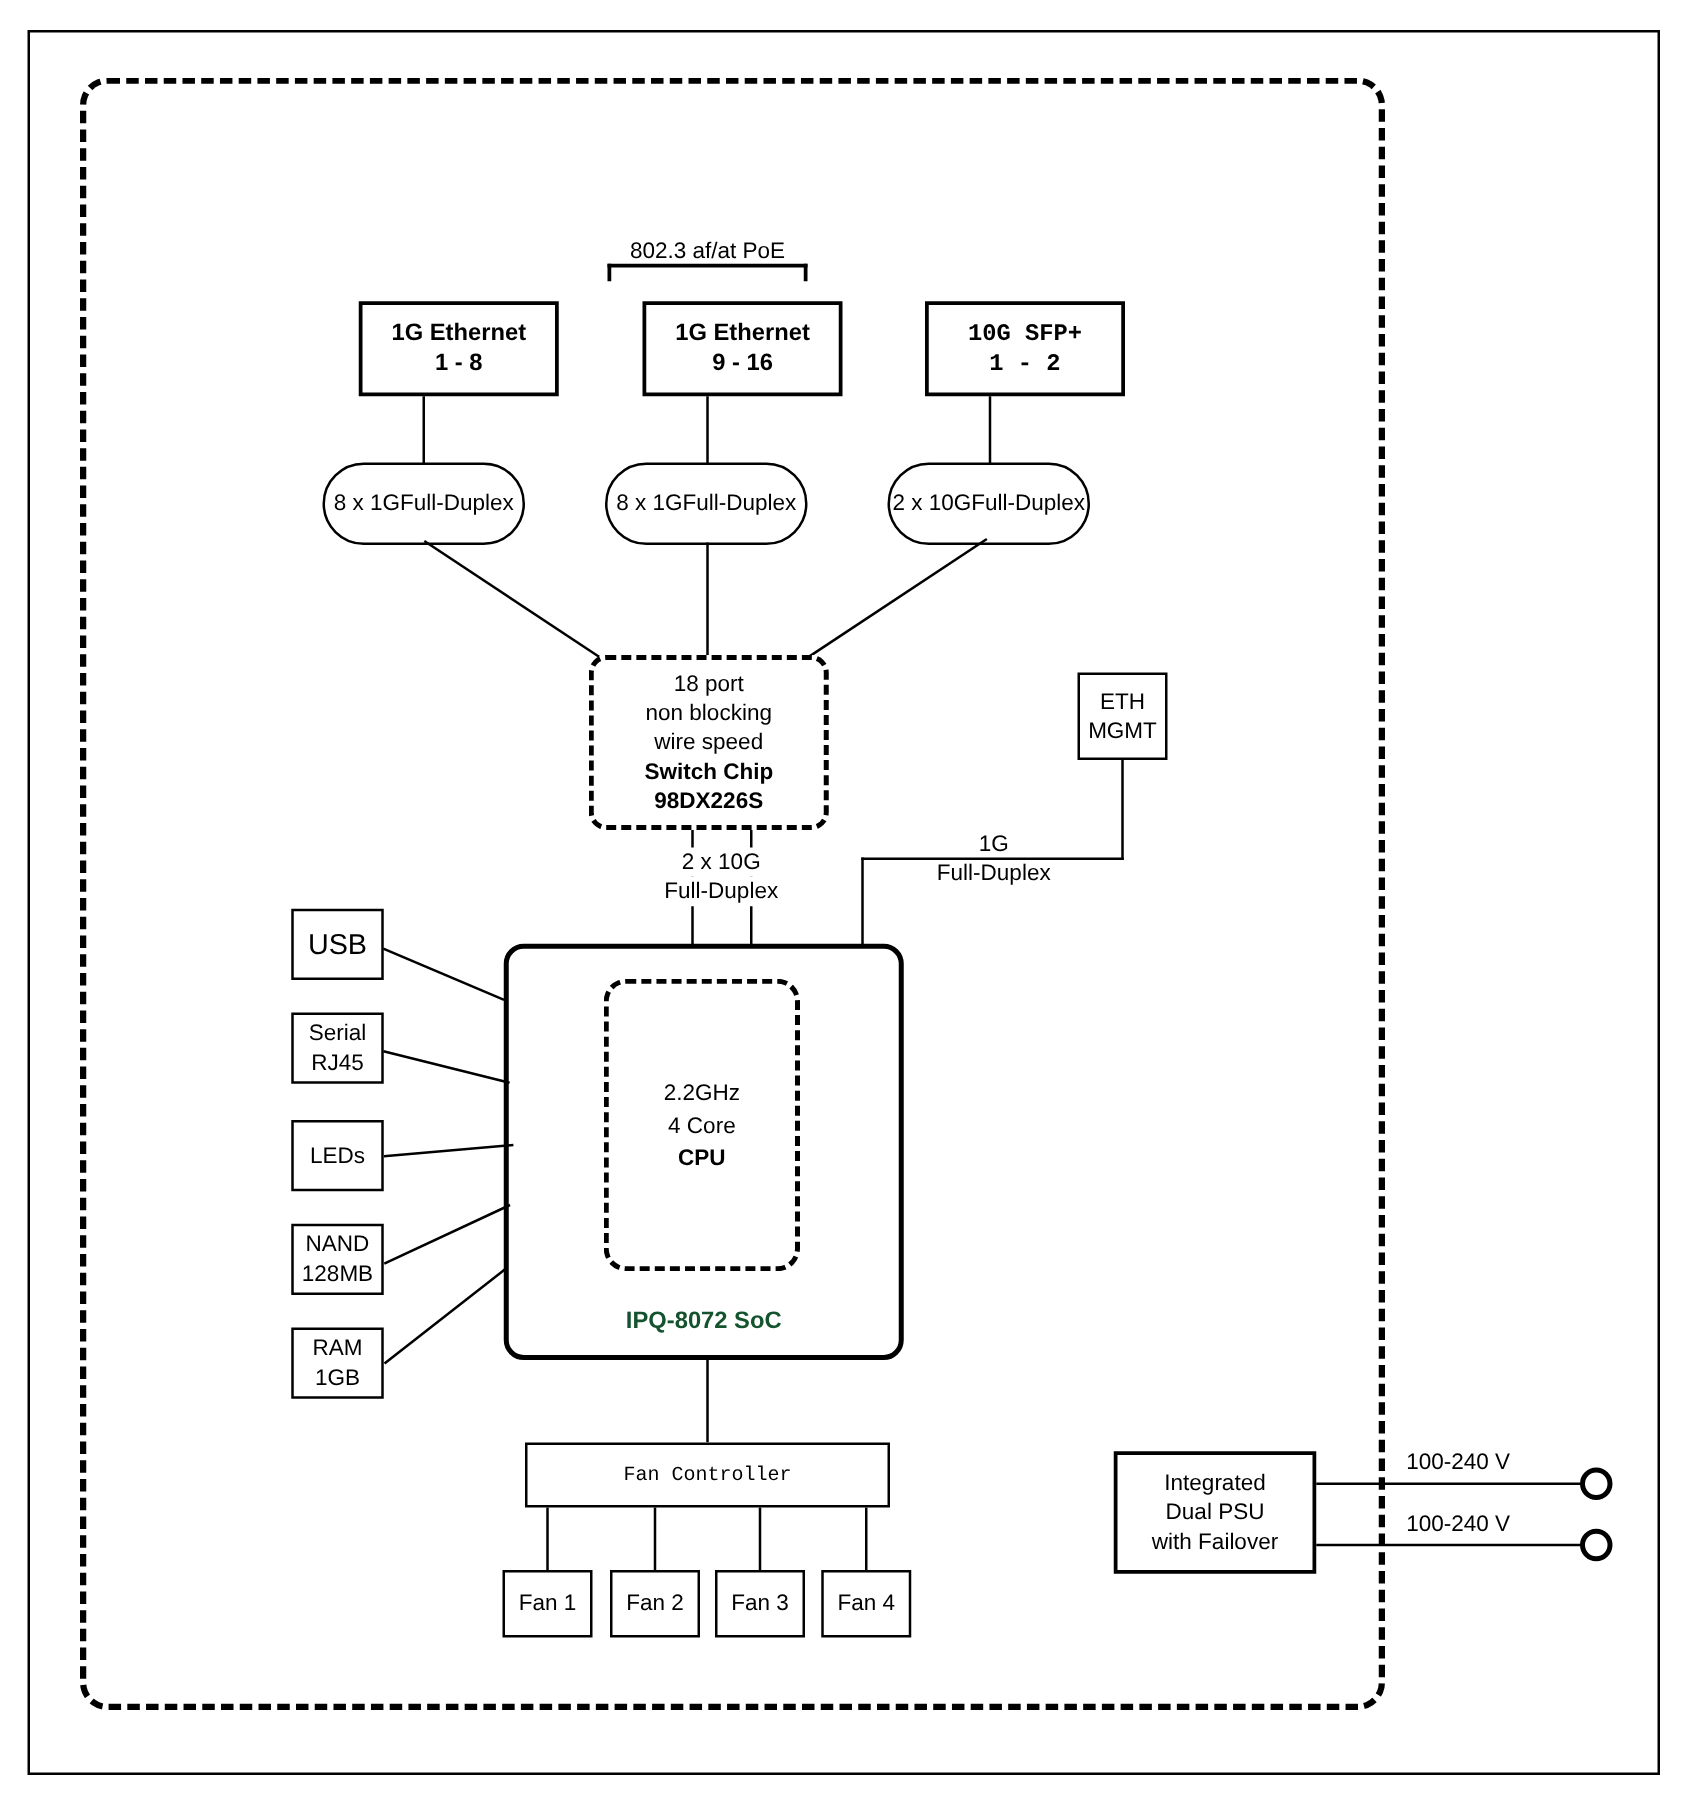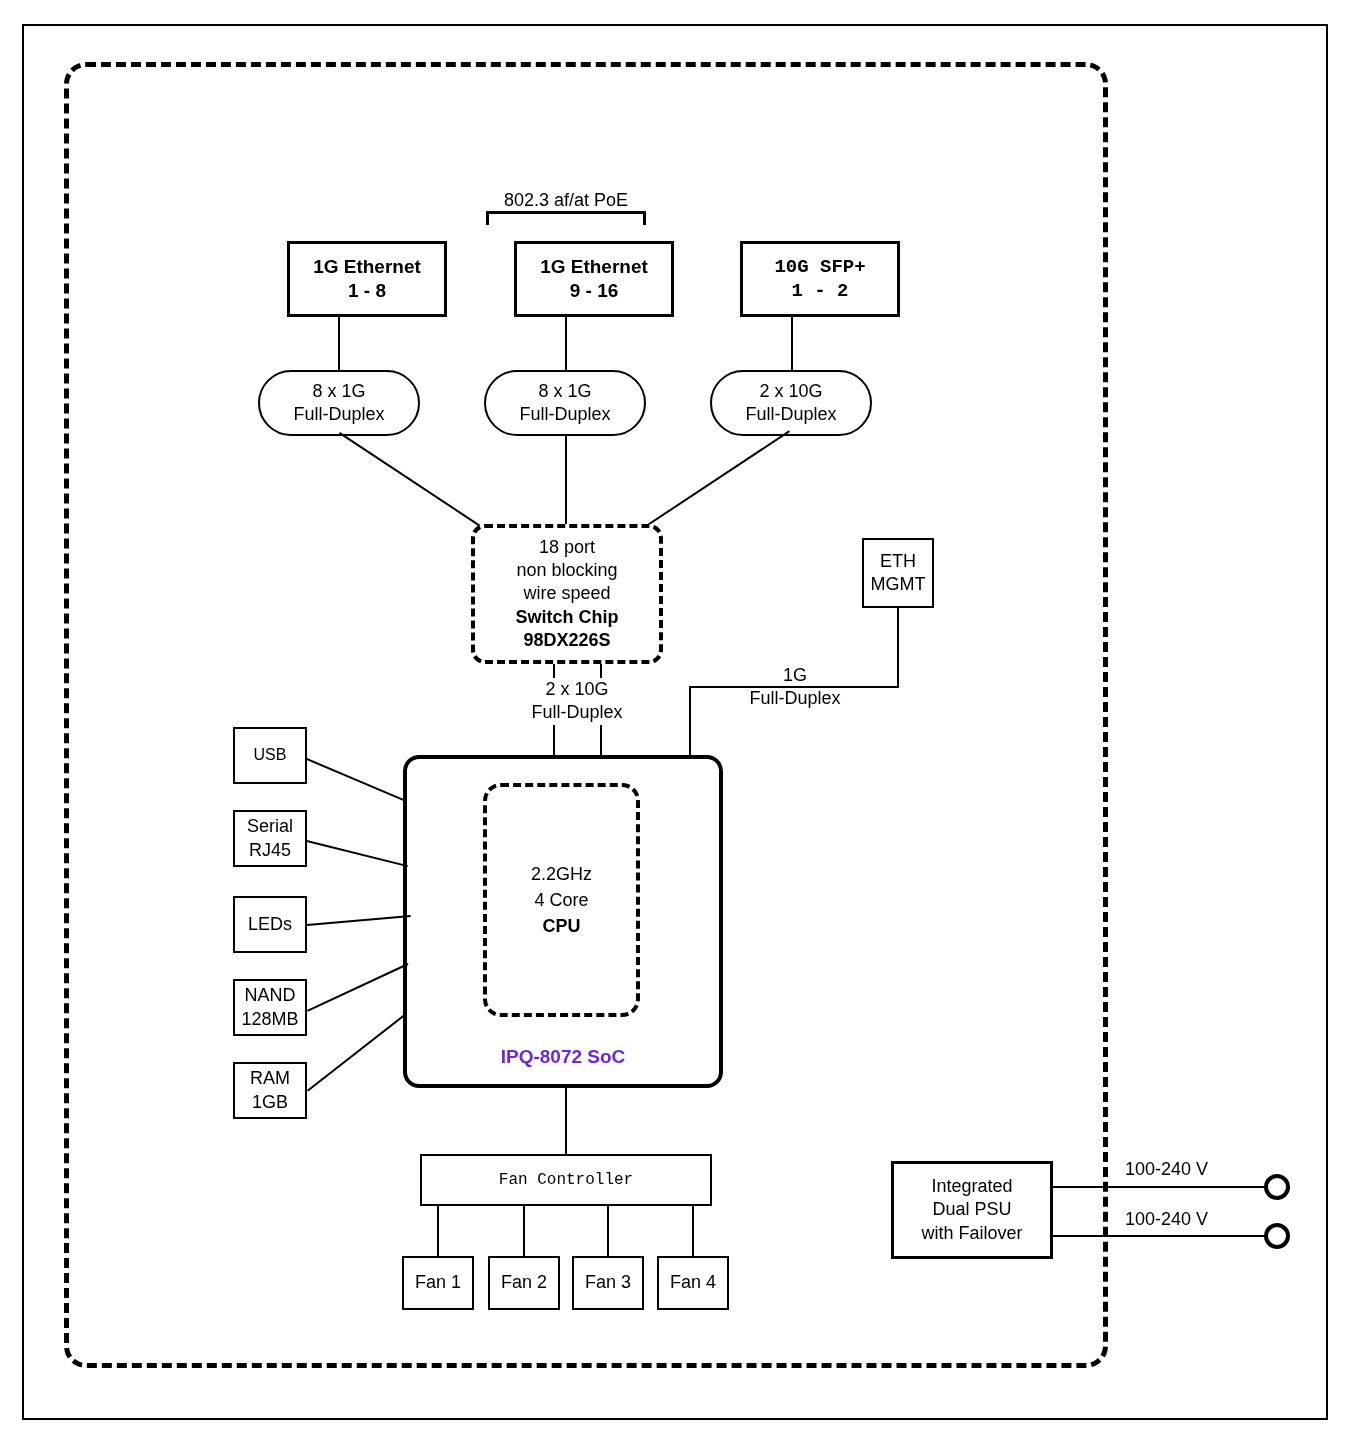--- a/index.html
+++ b/index.html
@@ -16,30 +16,30 @@
     font-size:21px;font-weight:bold;color:#000;letter-spacing:.2px;}
 
   .box{position:absolute;box-sizing:border-box;border:3px solid #000;background:#fff;
     display:flex;flex-direction:column;align-items:center;justify-content:center;
     text-align:center;color:#000;line-height:1.28;}
   .box.thin{border-width:2px;}
   .box.bold{font-weight:bold;margin-left:28px;}
   .box .ln{display:block;white-space:nowrap;}
 
   .pill{position:absolute;box-sizing:border-box;border:2px solid #000;background:#fff;
-    border-radius:34px;display:flex;flex-direction:column;align-items:center;
+    border-radius:34px;display:flex;flex-direction:row;align-items:center;
     justify-content:center;text-align:center;font-size:18px;color:#000;line-height:1.3;}
 
   .dashbox{position:absolute;box-sizing:border-box;border:4px dashed #000;background:#fff;
     border-radius:14px;display:flex;flex-direction:column;align-items:center;
     justify-content:center;text-align:center;color:#000;line-height:1.3;}
 
   .soc{position:absolute;box-sizing:border-box;border:4px solid #000;border-radius:16px;
     background:#fff;}
-  .soc-label{position:absolute;width:100%;text-align:center;font-size:19px;font-weight:bold;color:#6d28d9;}
+  .soc-label{position:absolute;width:100%;text-align:center;font-size:19px;font-weight:bold;color:#14532d;}
 
   .cpu{position:absolute;box-sizing:border-box;border:4px dashed #000;border-radius:18px;
     background:#fff;display:flex;flex-direction:column;align-items:center;justify-content:center;
     text-align:center;font-size:18px;color:#000;line-height:1.45;}
 
   .wire{position:absolute;background:#000;}
   .wire.v{width:3px;}
   .wire.h{height:3px;}
   .wire.thin.v{width:2px;}
   .wire.thin.h{height:2px;}
@@ -131,21 +131,21 @@
   </div>
 
   <div class="soc" style="left:403px;top:755px;width:320px;height:333px;"></div>
   <div class="cpu" style="left:483px;top:783px;width:157px;height:234px;">
     <span>2.2GHz</span>
     <span>4 Core</span>
     <span style="font-weight:bold">CPU</span>
   </div>
   <div class="soc-label" style="left:403px;top:1046px;width:320px;">IPQ-8072 SoC</div>
 
-  <div class="box thin" style="left:233px;top:727px;width:74px;height:57px;font-size:16px;">
+  <div class="box thin" style="left:233px;top:727px;width:74px;height:57px;font-size:23px;">
     <span>USB</span>
   </div>
   <div class="box thin" style="left:233px;top:810px;width:74px;height:57px;font-size:18px;">
     <span>Serial</span>
     <span>RJ45</span>
   </div>
   <div class="box thin" style="left:233px;top:896px;width:74px;height:57px;font-size:18px;">
     <span>LEDs</span>
   </div>
   <div class="box thin" style="left:233px;top:979px;width:74px;height:57px;font-size:18px;">

